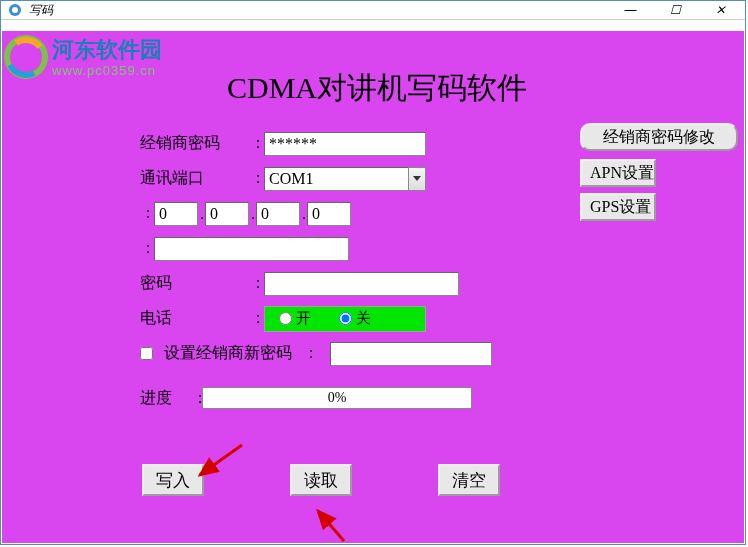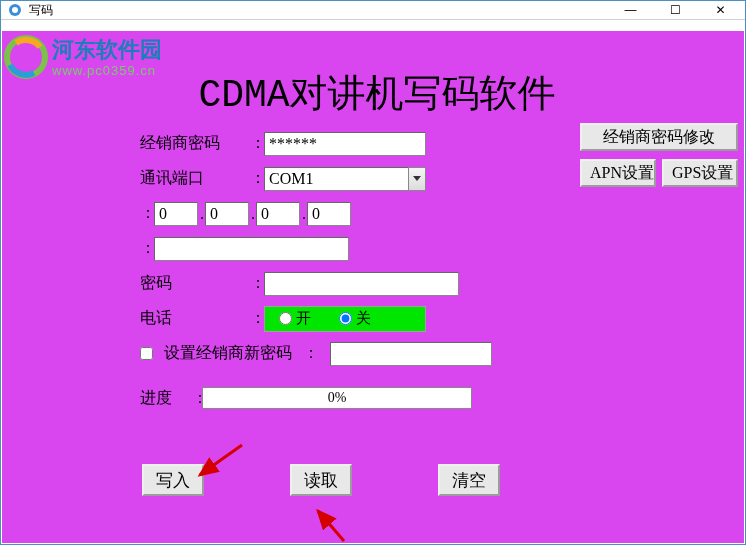--- a/index.html
+++ b/index.html
@@ -20,20 +20,21 @@
 }
 .titlebar {
   height: 19px;
   background: #fff;
   border-bottom: 1px solid #d0d0d0;
   display: flex;
   align-items: center;
   padding: 0 2px 0 6px;
   font-size: 12px;
   font-family: "Microsoft YaHei", sans-serif;
+  font-style: italic;
 }
 .titlebar .app-icon {
   width: 16px; height: 16px;
   margin-right: 6px;
   display: inline-block;
 }
 .titlebar .title { flex: 0 0 auto; color: #000; }
 .titlebar .spacer { flex: 1; }
 .winbtn {
   width: 45px; height: 28px;
@@ -50,22 +51,22 @@
   position: absolute;
   top: -2px; left: -2px;
   z-index: 10;
   pointer-events: none;
 }
 .main-title {
   position: absolute;
   top: 37px;
   left: 8px; right: 0;
   text-align: center;
-  font-size: 38px;
-  font-family: Liberation Mono, monospace;
+  font-size: 30px;
+  font-family: Liberation Serif, serif;
 }
 .form {
   position: absolute;
   left: 138px;
   top: 95px;
   right: 20px;
 }
 .row {
   display: flex;
   align-items: center;
@@ -110,21 +111,21 @@
 .btn3d {
   background: #e8e8e8;
   border: 2px outset #f0f0f0;
   font-size: 16px;
   font-family: "SimSun", "宋体", serif;
   height: 28px;
   padding: 0 8px;
   cursor: default;
   white-space: nowrap;
 }
-.btn3d.wide { width: 158px; }
+.btn3d.wide { width: 158px; border-radius: 10px; }
 .btn3d.sm { width: 76px; }
 .rightbtns {
   position: absolute;
   left: 440px;
 }
 .iprow .txt { margin-right: 2px; }
 .iprow .dot { margin: 0 1px 0 0; font-size: 16px; }
 .radiogroup {
   border: 1px solid #a0a0a0;
   background: #00e600;
@@ -221,21 +222,21 @@
         <span class="lbl">通讯端口</span>
         <span class="colon">：</span>
         <div class="combo">
           <input class="txt" value="COM1" style="">
           <div class="dropbtn">
             <svg width="8" height="6">
                 <polygon points="0,0 8,0 4,5" fill="#333"></polygon>
               </svg>
           </div>
         </div>
-        <div class="rightbtns" style="top:33px; display:flex; gap:6px;">
+        <div class="rightbtns" style="top:33px; display:flex; gap:6px;flex-direction:column;">
           <button class="btn3d sm">APN设置</button>
           <button class="btn3d sm">GPS设置</button>
         </div>
       </div>
 
       <div class="row iprow">
         <span class="colon">：</span>
         <input class="txt w44" value="0" style="">
         <span class="dot">.</span>
         <input class="txt w44" value="0" style="">

